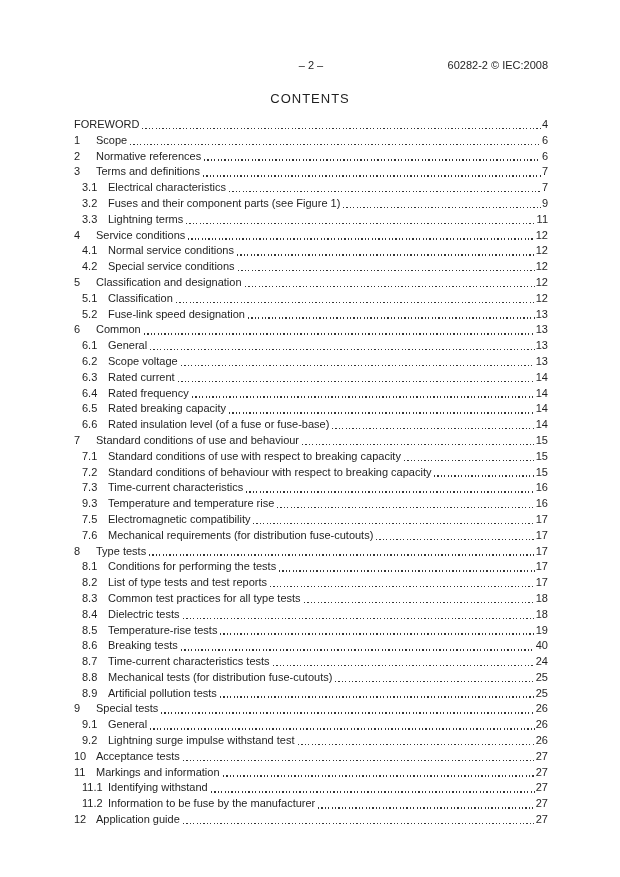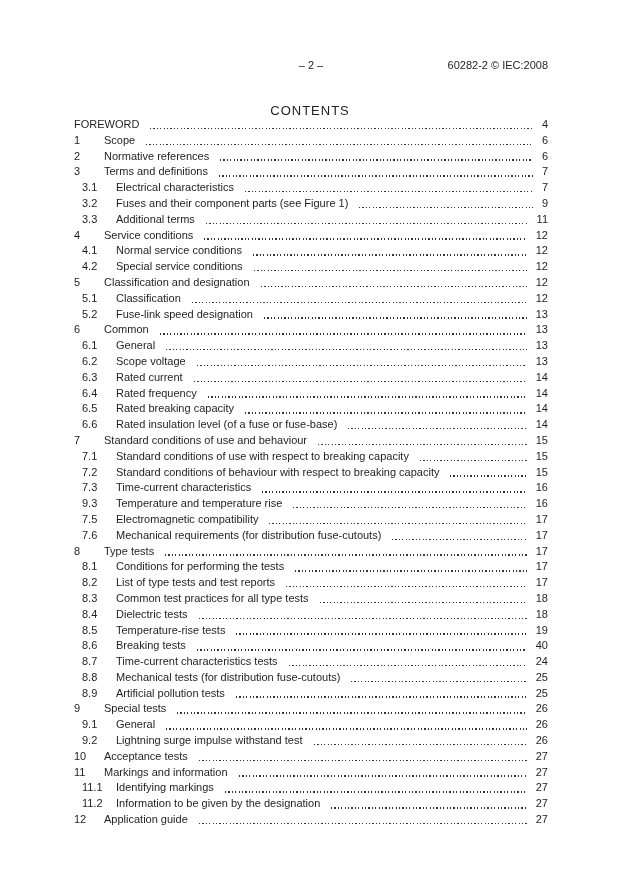--- a/index.html
+++ b/index.html
@@ -29,40 +29,39 @@
   .doc-ref {
     position: absolute;
     right: 0;
     white-space: nowrap;
   }
   .title {
     position: absolute;
     top: 91px;
     left: 0;
     right: 0;
-    margin: 12px;
+    margin: 0;
     text-align: center;
     font-size: 13px;
     font-weight: 400;
     letter-spacing: 1px;
   }
   .toc {
     position: absolute;
     top: 117px;
     left: 74px;
     right: 72px;
   }
   .row {
     display: flex;
     align-items: flex-start;
     height: 15.8px;
     line-height: 15.8px;
     font-size: 11px;
     white-space: nowrap;
-    gap: 8px;
   }
   .num {
     flex: 0 0 22px;
   }
   .sub .num {
     margin-left: 8px;
     flex: 0 0 26px;
   }
   .label {
     flex: 0 0 auto;
@@ -119,21 +118,21 @@
         <span class="pg">7</span>
       </div>
       <div class="row sub">
         <span class="num">3.2</span>
         <span class="label">Fuses and their component parts (see Figure 1)</span>
         <span class="dots"></span>
         <span class="pg">9</span>
       </div>
       <div class="row sub">
         <span class="num">3.3</span>
-        <span class="label">Additional terms</span>
+        <span class="label">Lightning terms</span>
         <span class="dots"></span>
         <span class="pg">11</span>
       </div>
       <div class="row">
         <span class="num">4</span>
         <span class="label">Service conditions</span>
         <span class="dots"></span>
         <span class="pg">12</span>
       </div>
       <div class="row sub">
@@ -335,27 +334,27 @@
         <span class="pg">27</span>
       </div>
       <div class="row">
         <span class="num">11</span>
         <span class="label">Markings and information</span>
         <span class="dots"></span>
         <span class="pg">27</span>
       </div>
       <div class="row sub">
         <span class="num">11.1</span>
-        <span class="label">Identifying markings</span>
+        <span class="label">Identifying withstand</span>
         <span class="dots"></span>
         <span class="pg">27</span>
       </div>
       <div class="row sub">
         <span class="num">11.2</span>
-        <span class="label">Information to be given by the designation</span>
+        <span class="label">Information to be fuse by the manufacturer</span>
         <span class="dots"></span>
         <span class="pg">27</span>
       </div>
       <div class="row">
         <span class="num">12</span>
         <span class="label">Application guide</span>
         <span class="dots"></span>
         <span class="pg">27</span>
       </div>
     </div>

